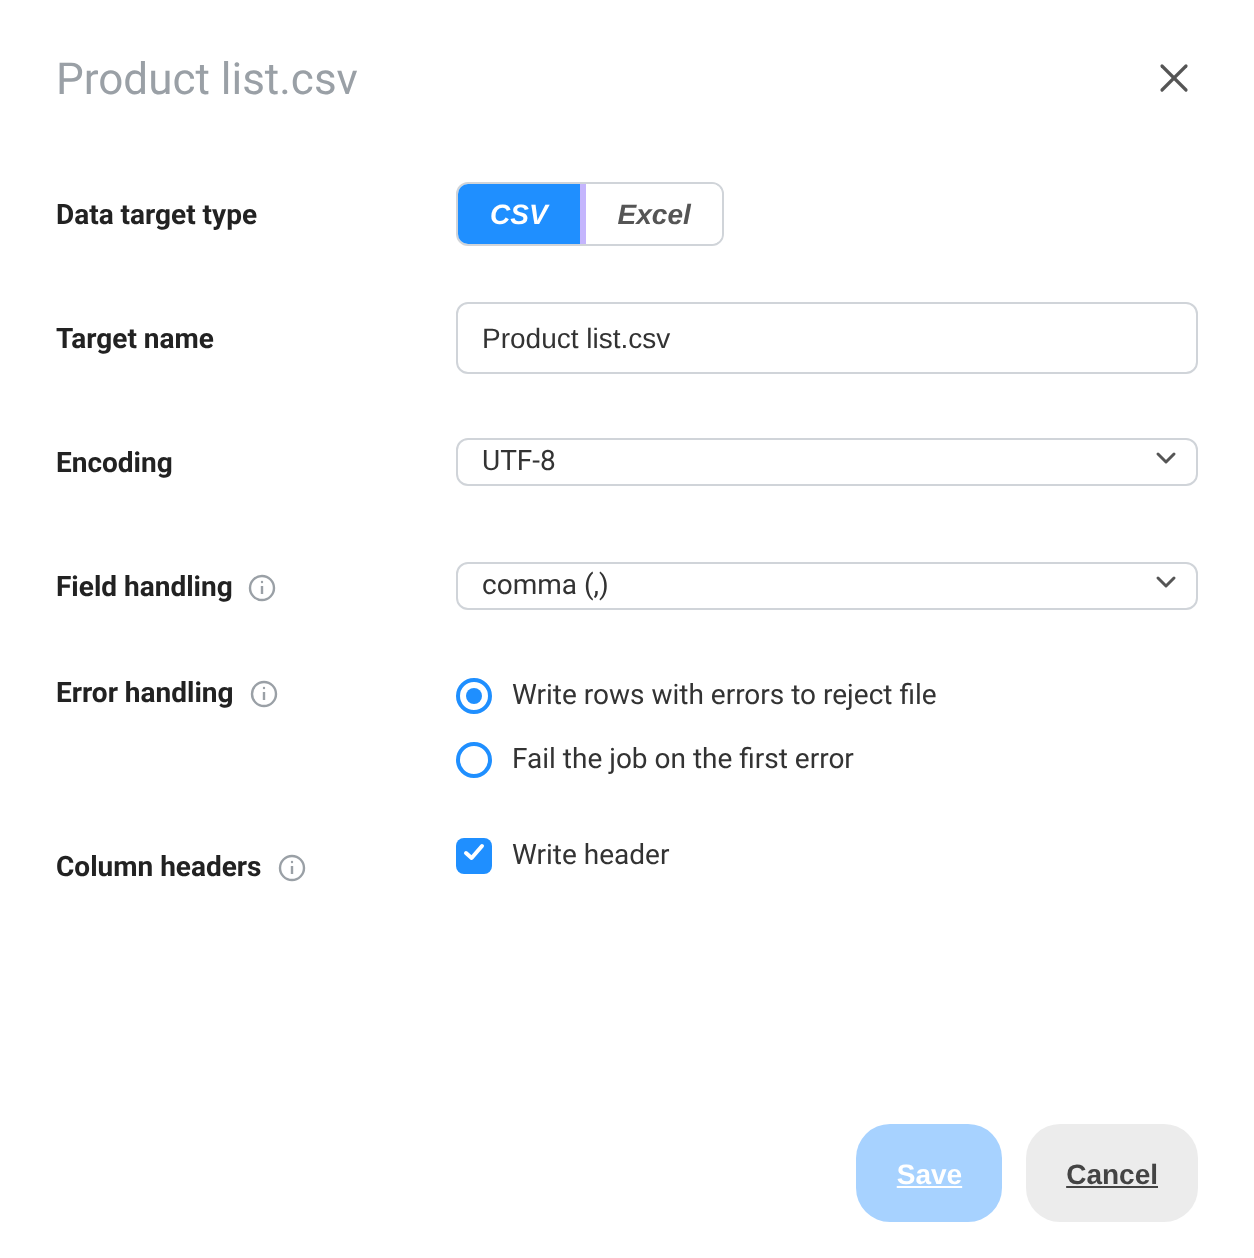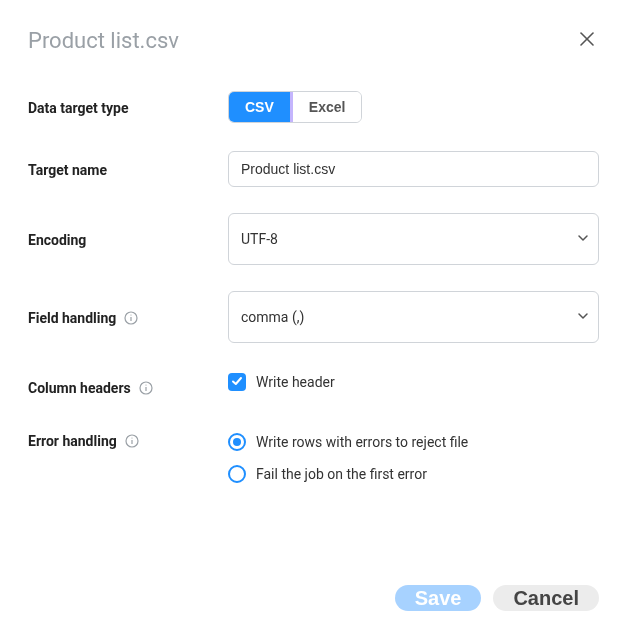--- a/index.html
+++ b/index.html
@@ -85,20 +85,21 @@
     height: 32px;
   }
   .segmented button {
     border: none;
     background: #fff;
     padding: 0 16px;
     font-size: 14px;
     font-weight: 600;
     color: #555;
     cursor: pointer;
+    font-style: italic;
   }
   .segmented button.active {
     background: #1f8fff;
     color: #fff;
     font-weight: 700;
   }
   .segmented button + button {
     border-left: 3px solid #c4b5fd;
   }
 
@@ -112,21 +113,21 @@
     color: #333;
     background: #fff;
   }
 
   .select {
     position: relative;
     width: 100%;
   }
   .select-input {
     width: 100%;
-    height: 52px;
+    height: 24px;
     border: 1px solid #d0d4d9;
     border-radius: 6px;
     padding: 0 32px 0 12px;
     font-size: 14px;
     color: #333;
     background: #fff;
     display: flex;
     align-items: center;
     cursor: pointer;
   }
@@ -176,27 +177,28 @@
   .radio-label { font-size: 14px; color: #333; }
 
   .footer {
     position: absolute;
     right: 28px;
     bottom: 18px;
     display: flex;
     gap: 12px;
   }
   .btn {
-    height: 26px;
+    height: 49px;
     padding: 0 20px;
     border-radius: 17px;
     border: none;
-    font-size: 20px;
+    font-size: 14px;
     font-weight: 600;
     cursor: pointer;
+    text-decoration: underline;
   }
   .btn-primary {
     background: #a7d2ff;
     color: #fff;
   }
   .btn-secondary {
     background: #ececec;
     color: #444;
     text-align: center;
   }
@@ -278,45 +280,20 @@
         <span class="chevron">
           <svg viewBox="0 0 12 12" fill="none" stroke="currentColor" stroke-width="1.5" stroke-linecap="round" stroke-linejoin="round">
               <polyline points="2,4 6,8 10,4"></polyline>
             </svg>
         </span>
       </div>
     </div>
   </div>
 
 
-
-  <div class="form-row">
-    <div class="label-cell">
-      <span>Column headers</span>
-      <span class="info-icon">
-        <svg viewBox="0 0 14 14" fill="none" stroke="currentColor" stroke-width="1.2">
-            <circle cx="7" cy="7" r="6"></circle>
-            <line x1="7" y1="6" x2="7" y2="10"></line>
-            <circle cx="7" cy="4" r="0.6" fill="currentColor" stroke="none"></circle>
-          </svg>
-      </span>
-    </div>
-    <div class="control-cell">
-      <div class="checkbox-row">
-        <div class="checkbox">
-          <span>
-            <svg viewBox="0 0 12 12" fill="none" stroke="currentColor" stroke-width="2" stroke-linecap="round" stroke-linejoin="round">
-                <polyline points="2,6.5 4.8,9 10,3"></polyline>
-              </svg>
-          </span>
-        </div>
-        <span class="checkbox-label">Write header</span>
-      </div>
-    </div>
-  </div>
 
   <div class="form-row align-start">
     <div class="label-cell">
       <span>Error handling</span>
       <span class="info-icon">
         <svg viewBox="0 0 14 14" fill="none" stroke="currentColor" stroke-width="1.2">
             <circle cx="7" cy="7" r="6"></circle>
             <line x1="7" y1="6" x2="7" y2="10"></line>
             <circle cx="7" cy="4" r="0.6" fill="currentColor" stroke="none"></circle>
           </svg>
@@ -331,18 +308,43 @@
           <span class="radio-label">Write rows with errors to reject file</span>
         </div>
         <div class="radio-row">
           <div class="radio unchecked"></div>
           <span class="radio-label">Fail the job on the first error</span>
         </div>
       </div>
     </div>
   </div>
 
+  <div class="form-row">
+    <div class="label-cell">
+      <span>Column headers</span>
+      <span class="info-icon">
+        <svg viewBox="0 0 14 14" fill="none" stroke="currentColor" stroke-width="1.2">
+            <circle cx="7" cy="7" r="6"></circle>
+            <line x1="7" y1="6" x2="7" y2="10"></line>
+            <circle cx="7" cy="4" r="0.6" fill="currentColor" stroke="none"></circle>
+          </svg>
+      </span>
+    </div>
+    <div class="control-cell">
+      <div class="checkbox-row">
+        <div class="checkbox">
+          <span>
+            <svg viewBox="0 0 12 12" fill="none" stroke="currentColor" stroke-width="2" stroke-linecap="round" stroke-linejoin="round">
+                <polyline points="2,6.5 4.8,9 10,3"></polyline>
+              </svg>
+          </span>
+        </div>
+        <span class="checkbox-label">Write header</span>
+      </div>
+    </div>
+  </div>
+
 </div>
 
 <div class="footer">
   <button class="btn btn-primary">Save</button>
   <button class="btn btn-secondary">Cancel</button>
 </div>
 
 </body></html>

